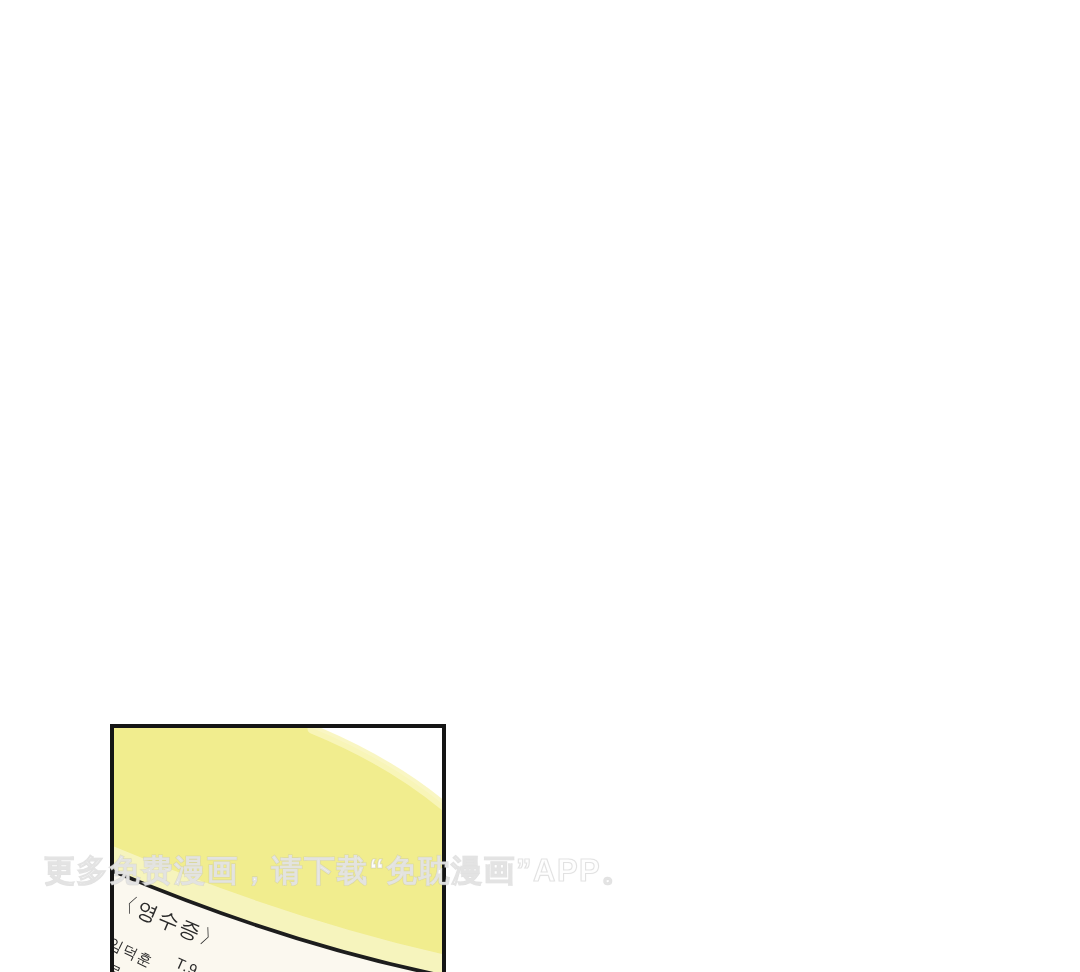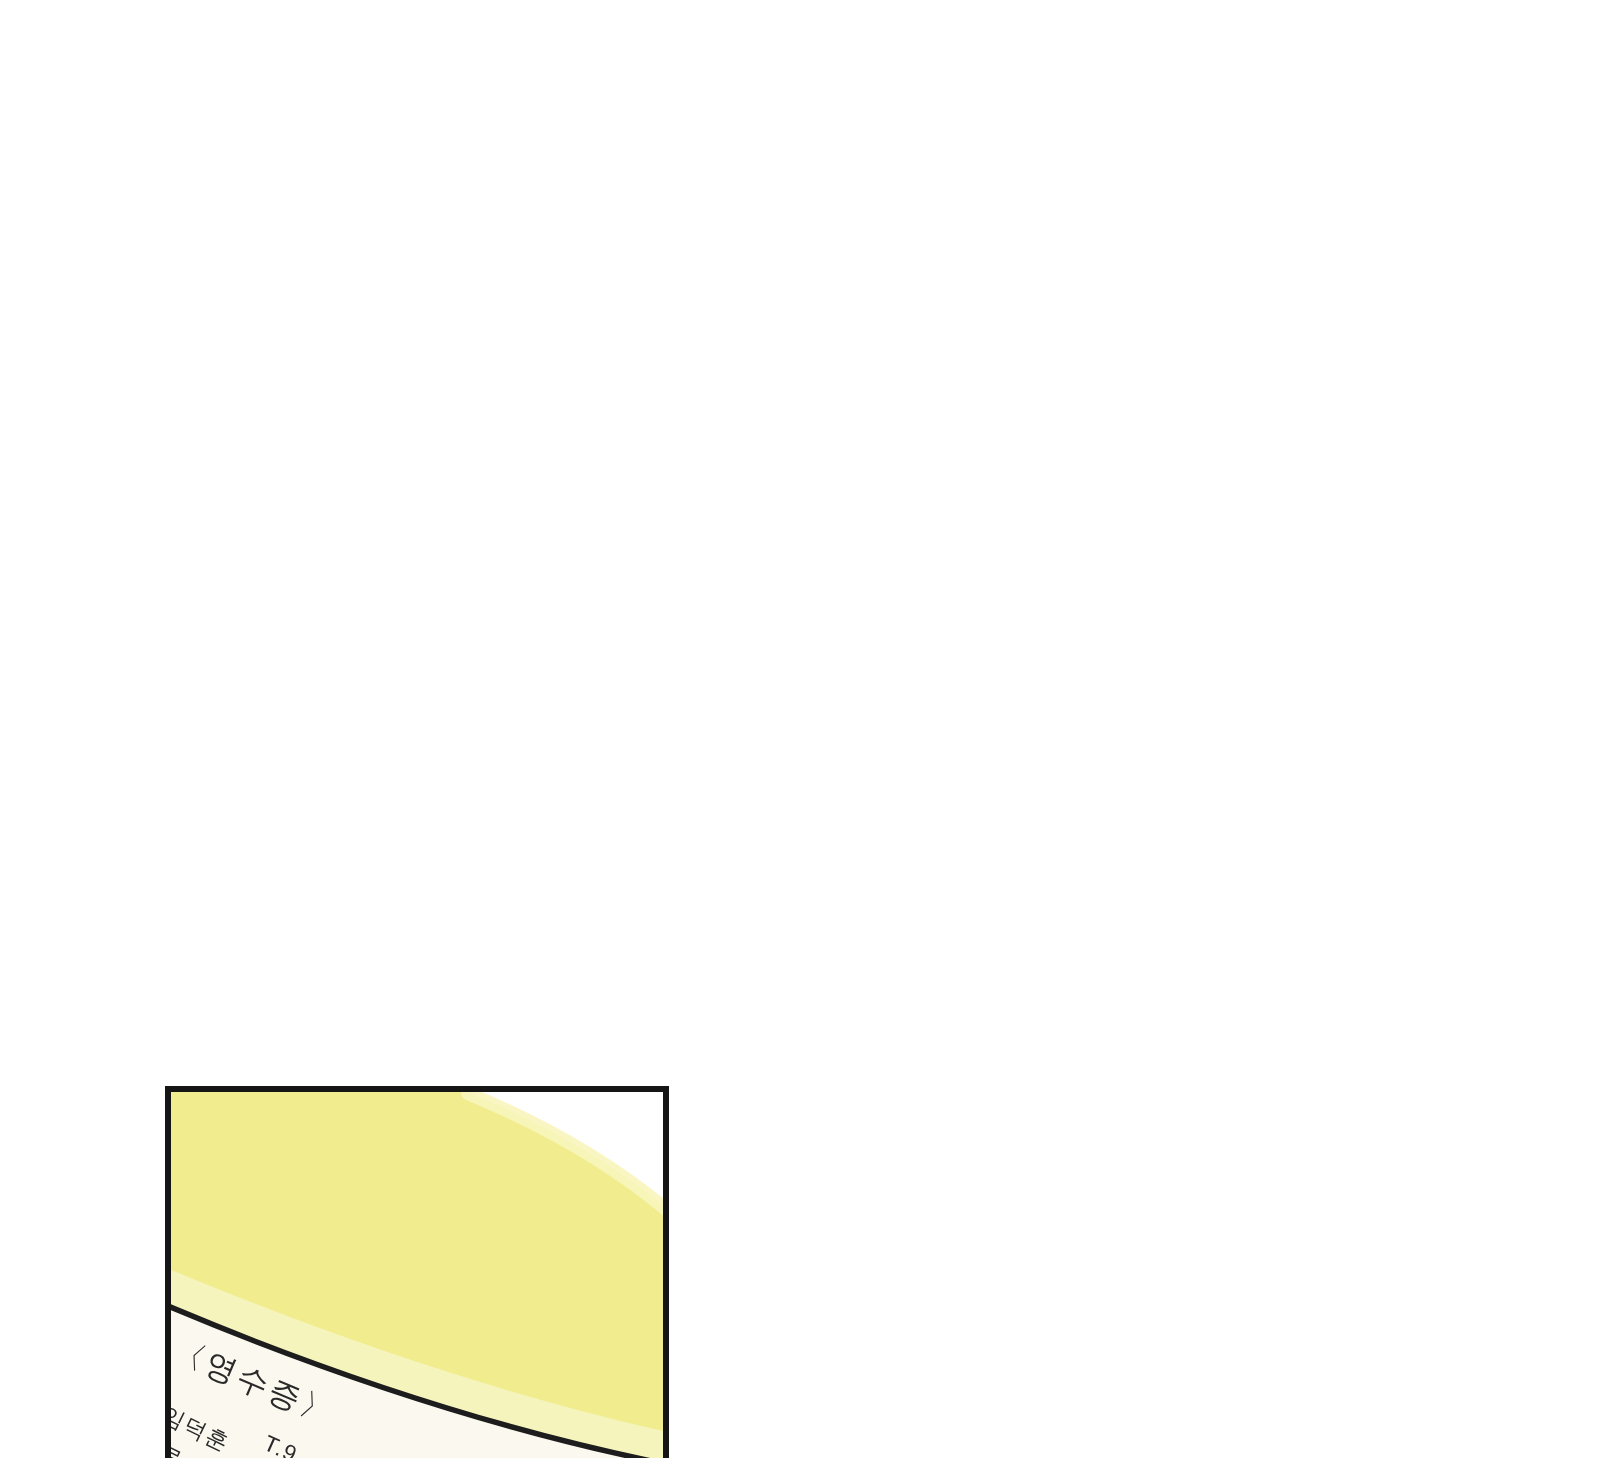--- a/index.html
+++ b/index.html
@@ -106,14 +106,15 @@
 
       <path d="M -6 141 Q 176 218 340 250" fill="none" stroke-width="3.6" stroke-linecap="round" stroke="#1d1d1d"></path>
     </svg>
 
     <span class="rtext receipt-title">〈영수증〉</span>
     <span class="rtext receipt-name">임덕훈</span>
     <span class="rtext receipt-addr">로 1</span>
     <span class="rtext receipt-phone">T.9</span>
   </div>
 
+  <div class="watermark">更多免费漫画，请下载“免耽漫画”APP。</div>
 
 </div>
 
 </body></html>

